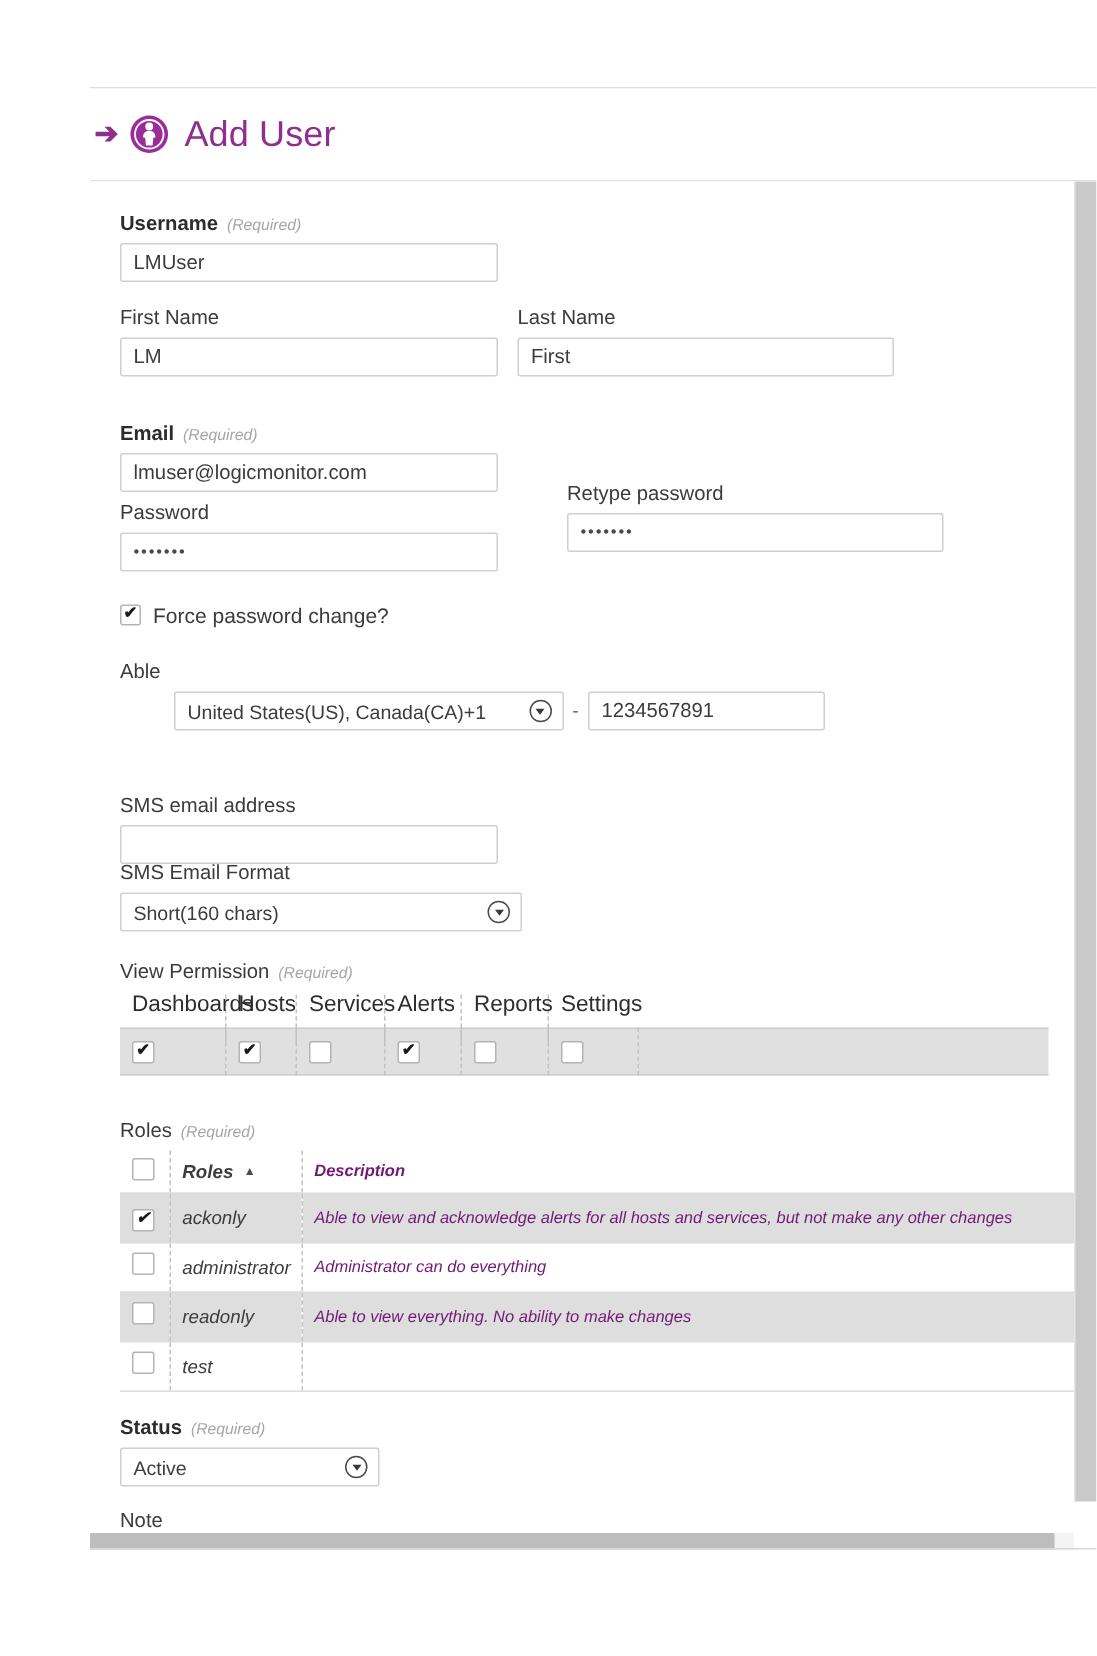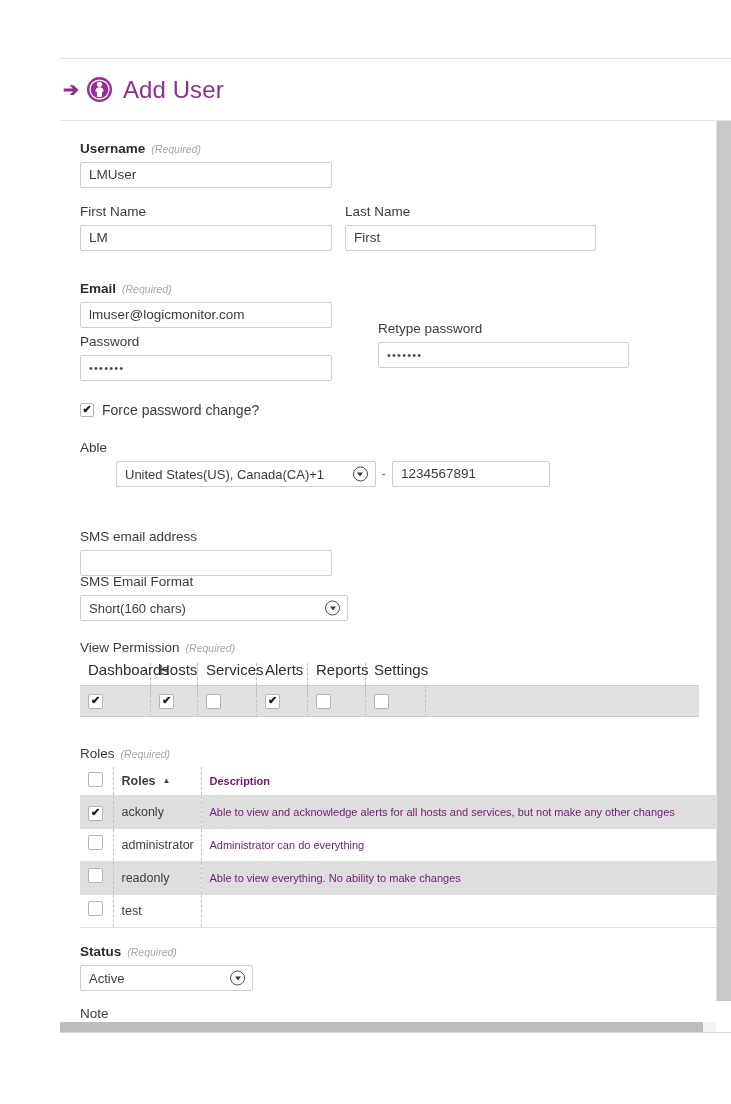--- a/index.html
+++ b/index.html
@@ -290,21 +290,21 @@
             </div>
           <div class="c" style="flex:1;"></div>
         </div>
       </div>
     </div>
 
     <div class="fld" style="left:20px; top:625px; width:640px;">
       <div class="lbl">
         <span>Roles</span><span class="req">(Required)</span>
       </div>
-      <table class="rt" style="margin-top:6px;">
+      <table class="rt" style="margin-top:6px;font-style:italic;">
         <thead>
           <tr>
             <th class="c-chk">
               <span class="cb lg"></span>
             </th>
             <th class="c-role">
               <span>Roles</span><span class="sortarrow">▲</span>
             </th>
             <th class="c-desc">Description</th>
           </tr>

